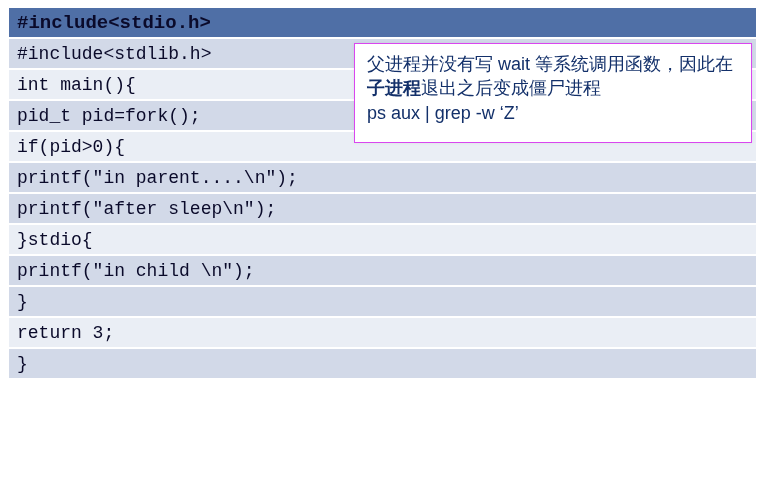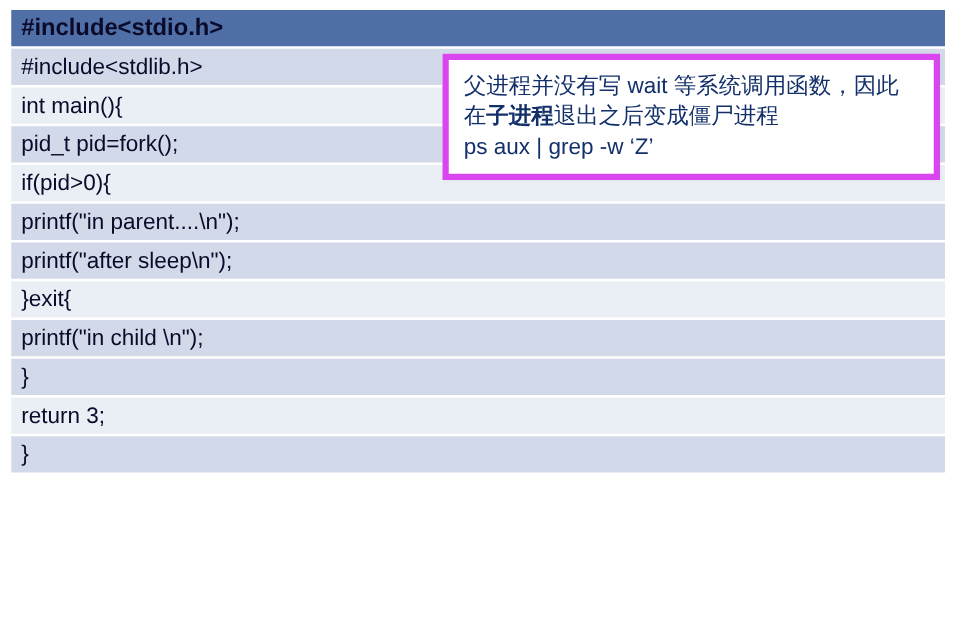--- a/index.html
+++ b/index.html
@@ -27,39 +27,40 @@
   }
   .code-table tr {
     height: 31px;
   }
   .code-table td {
     border: 2px solid #ffffff;
     padding: 0 8px;
     vertical-align: middle;
     white-space: pre;
     color: #0a0a2a;
+    font-family: Liberation Mono, monospace;
   }
   .hdr {
     background: #4f6fa6;
     color: #ffffff;
     font-weight: bold;
     font-size: 19px;
   }
   .row-a { background: #d2d9e8; }
   .row-b { background: #eaeef5; }
   .ind1 { padding-left: 38px; }
   .ind2 { padding-left: 72px; }
   .callout {
     position: absolute;
     top: 43px;
     left: 354px;
     width: 398px;
     min-height: 100px;
     background: #ffffff;
-    border: 5px solid #d946ef;
+    border: 1px solid #d946ef;
     box-shadow: 0 0 4px rgba(0,0,0,0.06);
     padding: 8px 12px 10px 12px;
     color: #13306a;
     font-size: 18px;
     line-height: 1.35;
     box-sizing: border-box;
   }
   .callout .bold { font-weight: bold; }
 </style>
 </head>
@@ -84,21 +85,21 @@
     <tr class="row-b">
           <td class="ind1">if(pid&gt;0){</td>
         </tr>
     <tr class="row-a">
           <td class="ind2">printf("in parent....\n");</td>
         </tr>
     <tr class="row-a">
           <td class="ind2">printf("after sleep\n");</td>
         </tr>
     <tr class="row-b">
-          <td class="ind1">}exit{</td>
+          <td class="ind1">}stdio{</td>
         </tr>
     <tr class="row-a">
           <td class="ind2">printf("in child \n");</td>
         </tr>
     <tr class="row-a">
           <td class="ind1">}</td>
         </tr>
     <tr class="row-b">
           <td class="ind1">return 3;</td>
         </tr>

